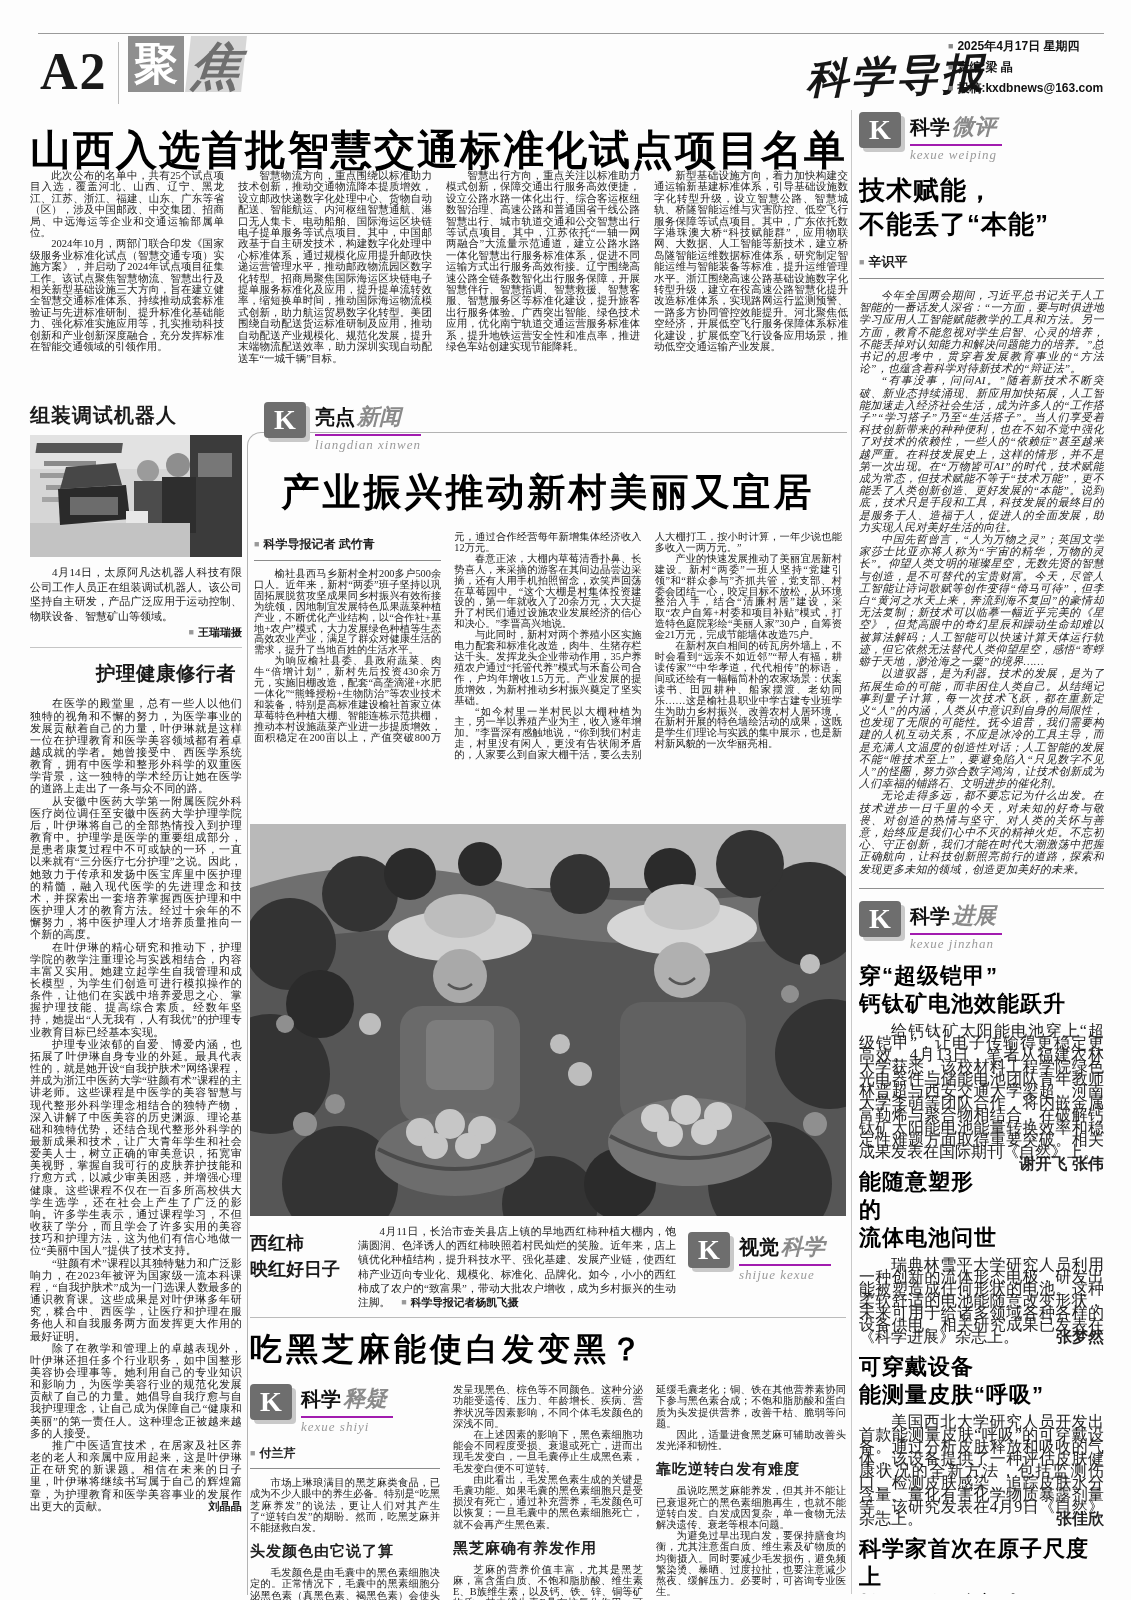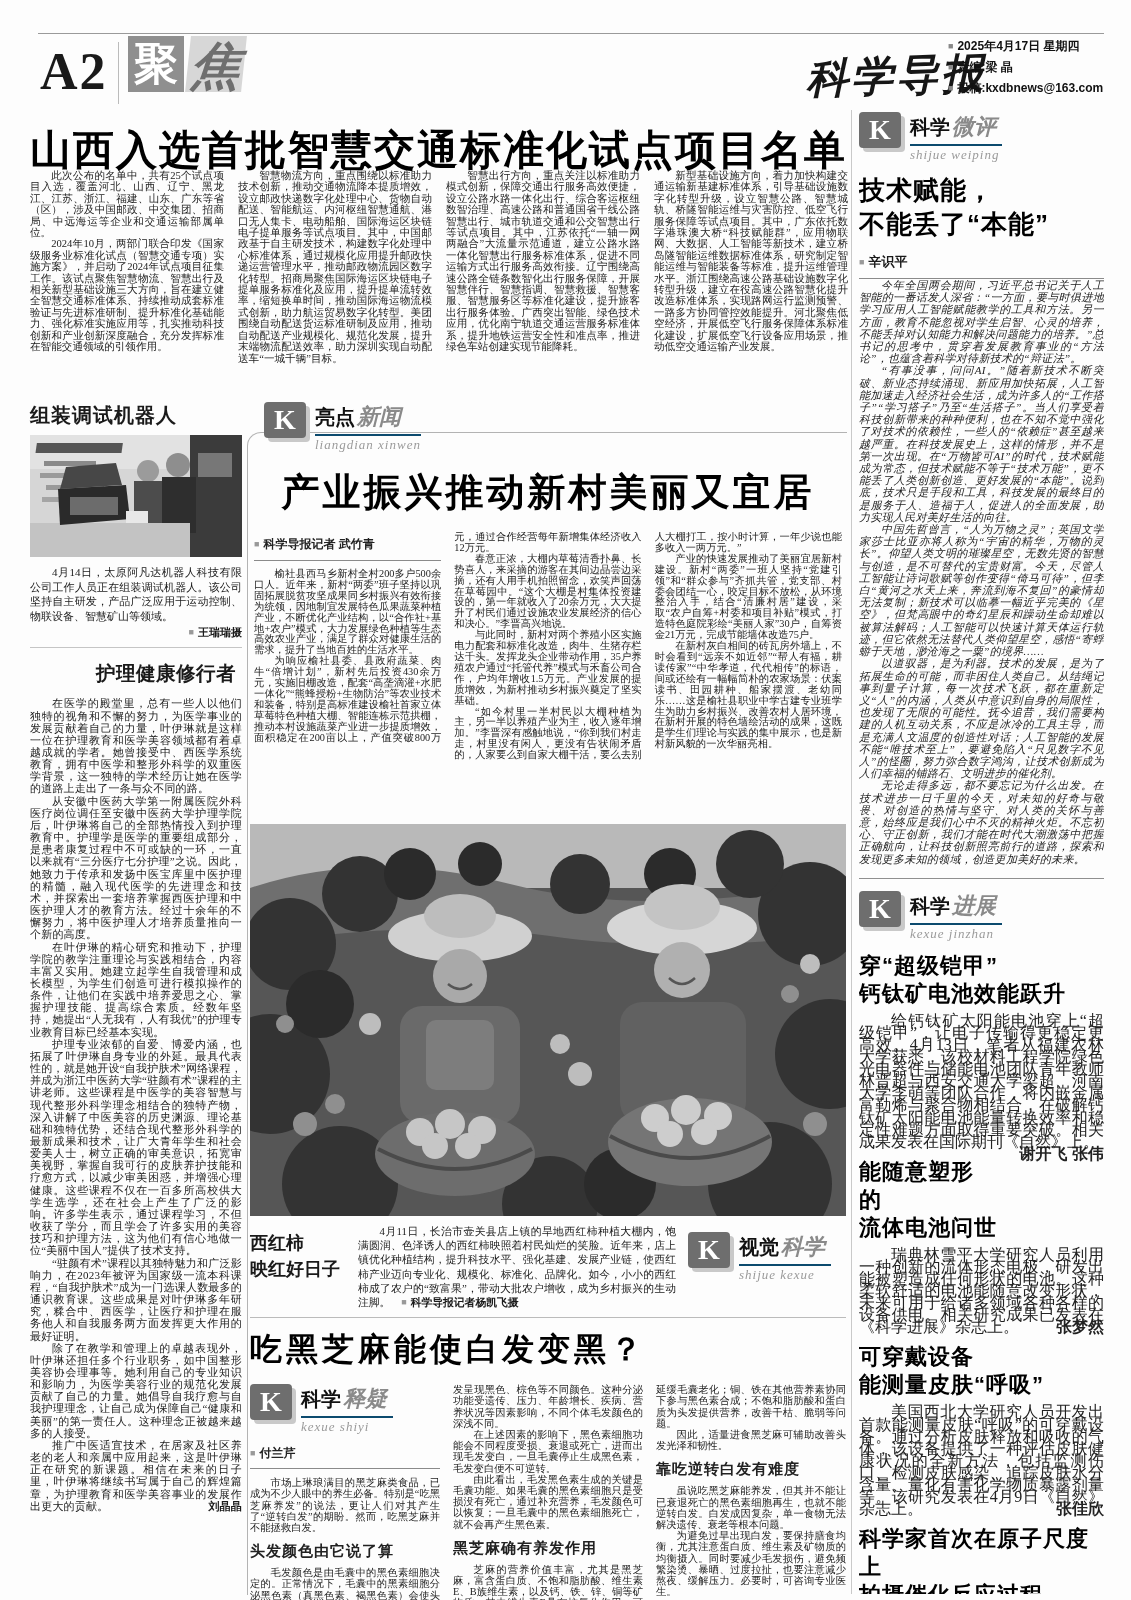--- a/index.html
+++ b/index.html
@@ -43,21 +43,21 @@
   .ye-title .l2{text-align:right;padding-right:6px;}
   .ye-body{margin-top:10px;font-size:11px;line-height:12.15px;text-align:justify;letter-spacing:0.2px;
            height:862px;overflow:hidden;}
   .ye-body p{margin:0;text-indent:2em;}
   .auth{float:right;font-weight:bold;font-family:"Liberation Sans",sans-serif;}
   
   .klogo{display:flex;align-items:flex-start;gap:9px;}
   .kbox{width:42px;height:36px;background:#6e6e6e;color:#fff;font:700 28px "Liberation Serif",serif;
         text-align:center;line-height:36px;border-radius:4px;box-shadow:4px 4px 0 #c9c9c9;flex:none;}
   .kname{display:flex;flex-direction:column;}
-  .krow{border-bottom:2px solid #0c4a6e;padding:0 6px 2px 0;white-space:nowrap;}
+  .krow{border-bottom:2px solid #a21caf;padding:0 6px 2px 0;white-space:nowrap;}
   .kcn{font:800 20px "Liberation Sans",sans-serif;color:#111;}
   .kscript{font:italic 700 22px "Liberation Serif",serif;color:#8a8a8a;margin-left:2px;}
   .kpy{font:italic 13px "Liberation Serif",serif;color:#9a9a9a;margin-top:1px;letter-spacing:1px;}
   
   .midcol{position:absolute;left:250px;top:402px;width:596px;}
   .ld-logo{margin-left:14px;}
   .ld-title{margin-top:14px;text-align:center;font:900 38px "Liberation Sans",sans-serif;letter-spacing:3px;color:#000;}
   .ld-cols{margin-top:14px;padding:0 4px;height:288px;overflow:hidden;
            column-count:3;column-gap:13px;font-size:10.3px;line-height:10.9px;text-align:justify;color:#222;}
   .ld-cols p{margin:0;text-indent:2em;}
@@ -76,21 +76,21 @@
            font-size:10.3px;line-height:11.2px;text-align:justify;color:#222;}
   .ss-cols p{margin:0;text-indent:2em;}
   .ss-cols h4{font:800 15px "Liberation Sans",sans-serif;margin:9px 0 6px;text-indent:0;letter-spacing:1px;}
   .ss-logo{margin-bottom:8px;break-inside:avoid;}
   .ss-byline{font:700 12px "Liberation Sans",sans-serif;border-bottom:1px solid #8a8a8a;
              padding:2px 0 6px;margin-bottom:8px;break-inside:avoid;}
   
   .rightcol{position:absolute;left:859px;top:112px;width:245px;height:1482px;overflow:hidden;}
   .wp-title{margin-top:10px;font:900 26px "Liberation Sans",sans-serif;line-height:34px;letter-spacing:1px;color:#000;}
   .wp-byline{margin-top:12px;font:700 13px "Liberation Sans",sans-serif;border-bottom:1px solid #8a8a8a;padding-bottom:7px;}
-  .wp-body{font:italic 11px/12.2px "Liberation Serif",serif;text-align:justify;letter-spacing:0.3px;color:#222;}
+  .wp-body{margin-top:10px;font:italic 11px/12.2px "Liberation Serif",serif;text-align:justify;letter-spacing:0.3px;color:#222;}
   .wp-body p{margin:0;text-indent:2em;}
   .rc-div{border-top:1px solid #8f8f8f;margin:13px 0 12px;}
   .jz-art{margin-top:10px;}
   .jz-title{font:700 22px "Liberation Sans",sans-serif;line-height:28px;letter-spacing:1px;color:#000;}
   .jz-body{margin-top:7px;font-size:16px;line-height:12.1px;text-align:justify;color:#222;}
   .jz-body p{margin:0;text-indent:2em;}
 </style>
 </head>
 <body>
 
@@ -296,21 +296,21 @@
       <p>虽说吃黑芝麻能养发，但其并不能让已衰退死亡的黑色素细胞再生，也就不能逆转白发。白发成因复杂，单一食物无法解决遗传、衰老等根本问题。</p>
       <p>为避免过早出现白发，要保持膳食均衡，尤其注意蛋白质、维生素及矿物质的均衡摄入。同时要减少毛发损伤，避免频繁染烫、暴晒、过度拉扯，也要注意减少熬夜、缓解压力。必要时，可咨询专业医生。</p>
     </div>
   </div>
 
   <div class="rightcol">
     <div class="klogo">
       <div class="kbox">K</div>
       <div class="kname">
         <div class="krow"><span class="kcn">科学</span><span class="kscript">微评</span></div>
-        <div class="kpy">shijue weiping</div>
+        <div class="kpy">kexue weiping</div>
       </div>
     </div>
     <div class="wp-title">
       <div>技术赋能，</div>
       <div>不能丢了“本能”</div>
     </div>
     <div class="wp-byline sqmark">辛识平</div>
     <div class="wp-body">
       <p>今年全国两会期间，习近平总书记关于人工智能的一番话发人深省：“一方面，要与时俱进地学习应用人工智能赋能教学的工具和方法。另一方面，教育不能忽视对学生启智、心灵的培养，不能丢掉对认知能力和解决问题能力的培养。”总书记的思考中，贯穿着发展教育事业的“方法论”，也蕴含着科学对待新技术的“辩证法”。</p>
       <p>“有事没事，问问AI。”随着新技术不断突破、新业态持续涌现、新应用加快拓展，人工智能加速走入经济社会生活，成为许多人的“工作搭子”“学习搭子”乃至“生活搭子”。当人们享受着科技创新带来的种种便利，也在不知不觉中强化了对技术的依赖性，一些人的“依赖症”甚至越来越严重。在科技发展史上，这样的情形，并不是第一次出现。在“万物皆可AI”的时代，技术赋能成为常态，但技术赋能不等于“技术万能”，更不能丢了人类创新创造、更好发展的“本能”。说到底，技术只是手段和工具，科技发展的最终目的是服务于人、造福于人，促进人的全面发展，助力实现人民对美好生活的向往。</p>

